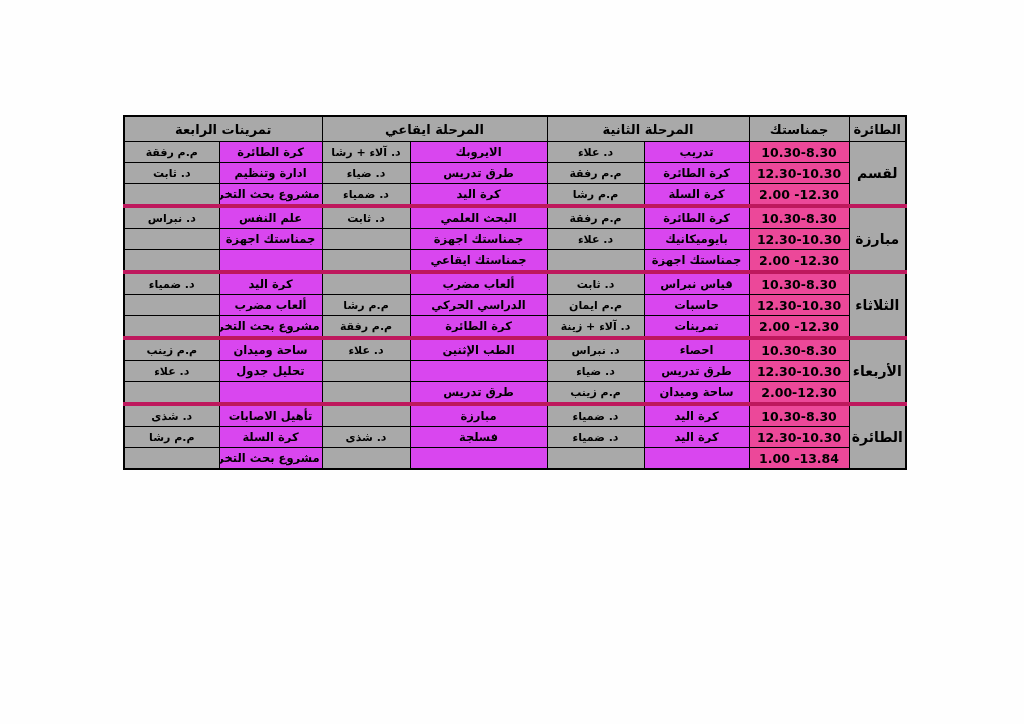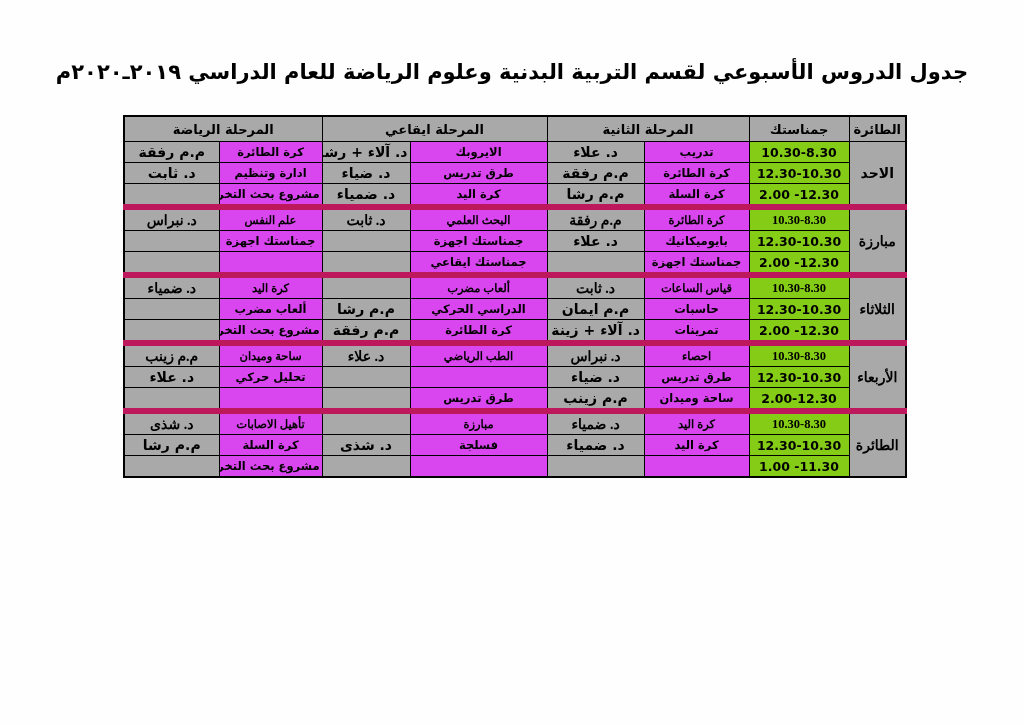--- a/index.html
+++ b/index.html
@@ -49,73 +49,72 @@
     white-space: nowrap;
     color: #000;
     height: 20px;
   }
   table.schedule thead th {
     background: var(--shade, #a9a9a9);
     font-weight: bold;
     font-size: 13px;
     height: 24px;
   }
-  tr.group-start > td { border-top: 6px solid #be185d; font-family: Liberation Serif, serif; }
+  tr.group-start > td { border-top: 4px solid #be185d; }
   td.day-cell {
     background: var(--shade, #a9a9a9);
     font-weight: bold;
     font-size: 14px;
   }
   td.time-cell {
     font-weight: bold;
     font-size: 12.5px;
     direction: ltr;
-    background: #84cc16;
+    background: #ec4899;
   }
   td.subject-cell {
     background: #d946ef;
     font-weight: bold;
     font-size: 11.5px;
   }
   td.teacher-cell {
     background: var(--shade, #a9a9a9);
     font-weight: bold;
-    font-size: 14px;
+    font-size: 11px;
   }
 </style>
 </head>
 <body>
 
 <div class="page">
 
-  <div class="page-title">جدول الدروس الأسبوعي لقسم التربية البدنية وعلوم الرياضة للعام الدراسي ٢٠١٩ـ٢٠٢٠م</div>
 
   <table class="schedule">
     <colgroup>
       <col style="width:57px">
       <col style="width:100px">
       <col style="width:105px">
       <col style="width:97px">
       <col style="width:137px">
       <col style="width:88px">
       <col style="width:103px">
       <col style="width:95px">
     </colgroup>
     <thead>
       <tr>
         <th>الطائرة</th>
         <th>جمناستك</th>
         <th colspan="2">المرحلة الثانية</th>
         <th colspan="2">المرحلة ايقاعي</th>
-        <th colspan="2">المرحلة الرياضة</th>
+        <th colspan="2">تمرينات الرابعة</th>
       </tr>
     </thead>
     <tbody id="schedule-body">
         <tr>
-          <td class="day-cell" rowspan="3">الاحد</td>
+          <td class="day-cell" rowspan="3">لقسم</td>
           <td class="time-cell">10.30-8.30</td>
           <td class="subject-cell">تدريب</td>
           <td class="teacher-cell">د. علاء</td>
           <td class="subject-cell">الايروبك</td>
           <td class="teacher-cell">د. آلاء + رشا</td>
           <td class="subject-cell">كرة الطائرة</td>
           <td class="teacher-cell">م.م رفقة</td>
         </tr>
         <tr>
           <td class="time-cell">12.30-10.30</td>
@@ -159,21 +158,21 @@
           <td class="subject-cell">جمناستك اجهزة</td>
           <td class="teacher-cell"></td>
           <td class="subject-cell">جمناستك ايقاعي</td>
           <td class="teacher-cell"></td>
           <td class="subject-cell"></td>
           <td class="teacher-cell"></td>
         </tr>
         <tr class="group-start">
           <td class="day-cell" rowspan="3">الثلاثاء</td>
           <td class="time-cell">10.30-8.30</td>
-          <td class="subject-cell">قياس الساعات</td>
+          <td class="subject-cell">قياس نبراس</td>
           <td class="teacher-cell">د. ثابت</td>
           <td class="subject-cell">ألعاب مضرب</td>
           <td class="teacher-cell"></td>
           <td class="subject-cell">كرة اليد</td>
           <td class="teacher-cell">د. ضمياء</td>
         </tr>
         <tr>
           <td class="time-cell">12.30-10.30</td>
           <td class="subject-cell">حاسبات</td>
           <td class="teacher-cell">م.م ايمان</td>
@@ -189,32 +188,32 @@
           <td class="subject-cell">كرة الطائرة</td>
           <td class="teacher-cell">م.م رفقة</td>
           <td class="subject-cell">مشروع بحث التخرج</td>
           <td class="teacher-cell"></td>
         </tr>
         <tr class="group-start">
           <td class="day-cell" rowspan="3">الأربعاء</td>
           <td class="time-cell">10.30-8.30</td>
           <td class="subject-cell">احصاء</td>
           <td class="teacher-cell">د. نبراس</td>
-          <td class="subject-cell">الطب الرياضي</td>
+          <td class="subject-cell">الطب الإثنين</td>
           <td class="teacher-cell">د. علاء</td>
           <td class="subject-cell">ساحة وميدان</td>
           <td class="teacher-cell">م.م زينب</td>
         </tr>
         <tr>
           <td class="time-cell">12.30-10.30</td>
           <td class="subject-cell">طرق تدريس</td>
           <td class="teacher-cell">د. ضياء</td>
           <td class="subject-cell"></td>
           <td class="teacher-cell"></td>
-          <td class="subject-cell">تحليل حركي</td>
+          <td class="subject-cell">تحليل جدول</td>
           <td class="teacher-cell">د. علاء</td>
         </tr>
         <tr>
           <td class="time-cell">2.00-12.30</td>
           <td class="subject-cell">ساحة وميدان</td>
           <td class="teacher-cell">م.م زينب</td>
           <td class="subject-cell">طرق تدريس</td>
           <td class="teacher-cell"></td>
           <td class="subject-cell"></td>
           <td class="teacher-cell"></td>
@@ -232,21 +231,21 @@
         <tr>
           <td class="time-cell">12.30-10.30</td>
           <td class="subject-cell">كرة اليد</td>
           <td class="teacher-cell">د. ضمياء</td>
           <td class="subject-cell">فسلجة</td>
           <td class="teacher-cell">د. شذى</td>
           <td class="subject-cell">كرة السلة</td>
           <td class="teacher-cell">م.م رشا</td>
         </tr>
         <tr>
-          <td class="time-cell">1.00 -11.30</td>
+          <td class="time-cell">1.00 -13.84</td>
           <td class="subject-cell"></td>
           <td class="teacher-cell"></td>
           <td class="subject-cell"></td>
           <td class="teacher-cell"></td>
           <td class="subject-cell">مشروع بحث التخرج</td>
           <td class="teacher-cell"></td>
         </tr>
       </tbody>
   </table>
 

